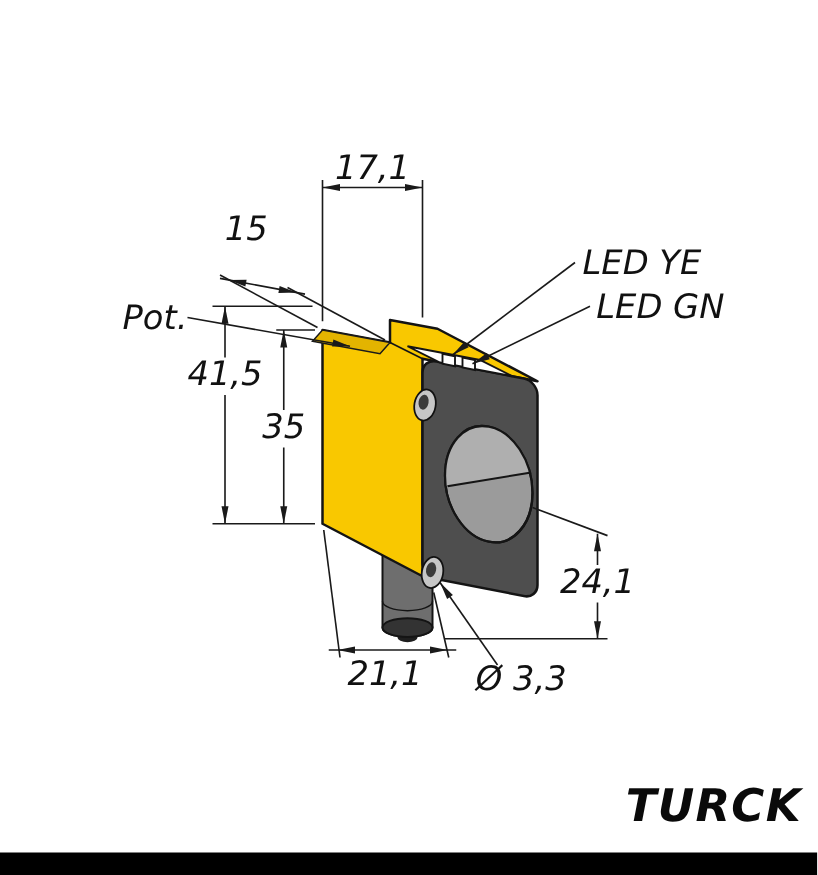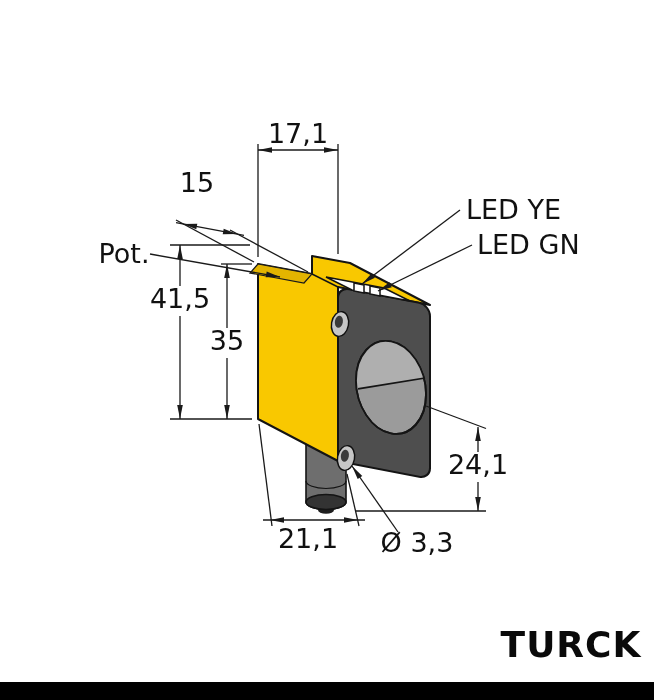--- a/index.html
+++ b/index.html
@@ -1,17 +1,17 @@
 <!DOCTYPE html>
 <html><head>
 <meta charset="utf-8">
 <style>
   html,body{margin:0;padding:0;background:#ffffff;}
   .page{position:relative;width:654px;height:700px;background:#ffffff;overflow:hidden;
-        font-family:"DejaVu Sans","Liberation Sans",sans-serif;}
+        font-family:"DejaVu Sans","Liberation Sans",sans-serif;font-style:italic;}
   svg{display:block;}
   text{font-family:"DejaVu Sans","Liberation Sans",sans-serif;fill:#111;}
   .dim{font-size:27px;}
   .logo{font-size:36px;font-weight:bold;letter-spacing:1px;fill:#0a0a0a;}
 </style>
 </head>
 <body>
 
 <div class="page">
 <svg width="654" height="700" viewBox="0 0 654 700">

